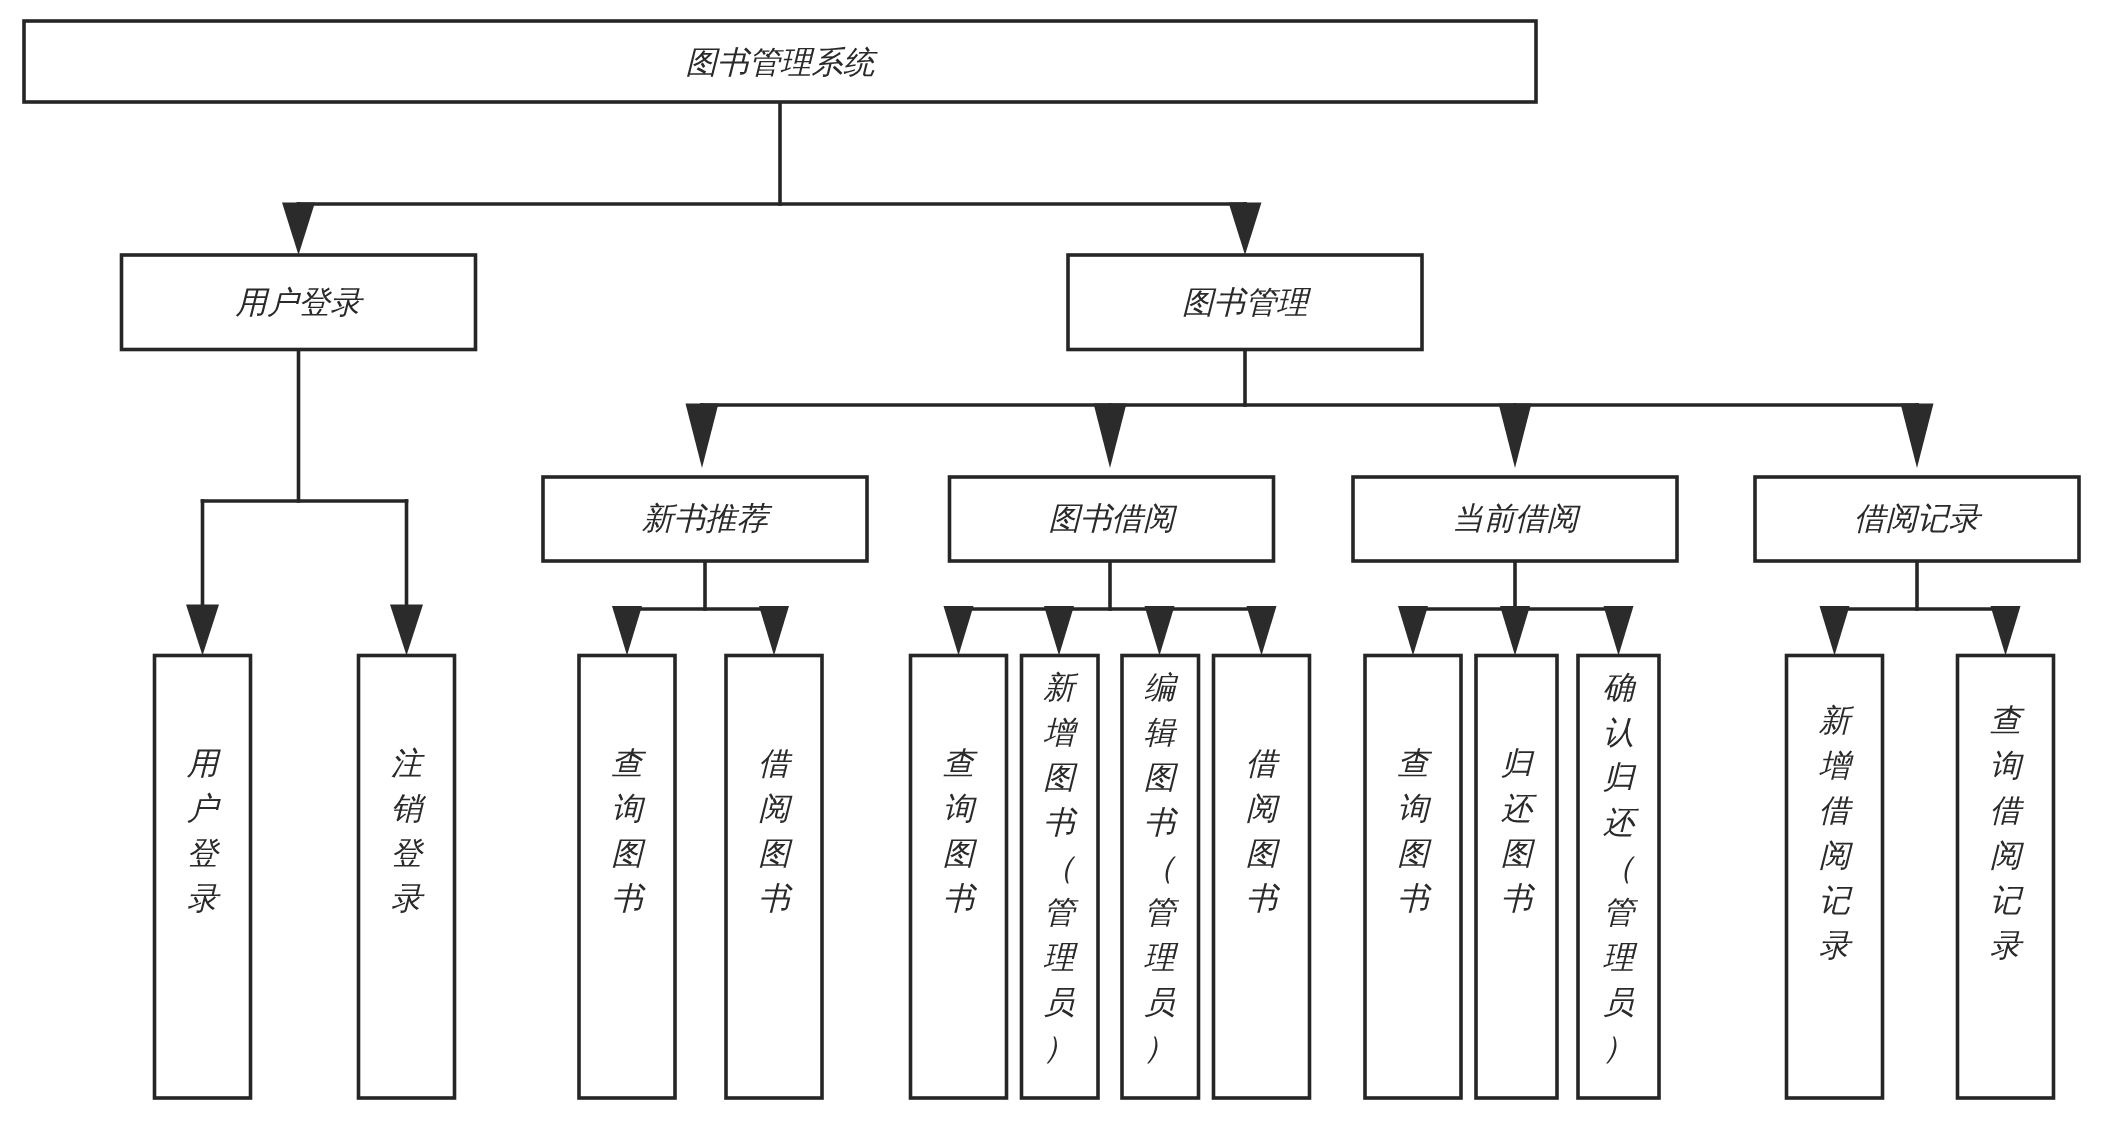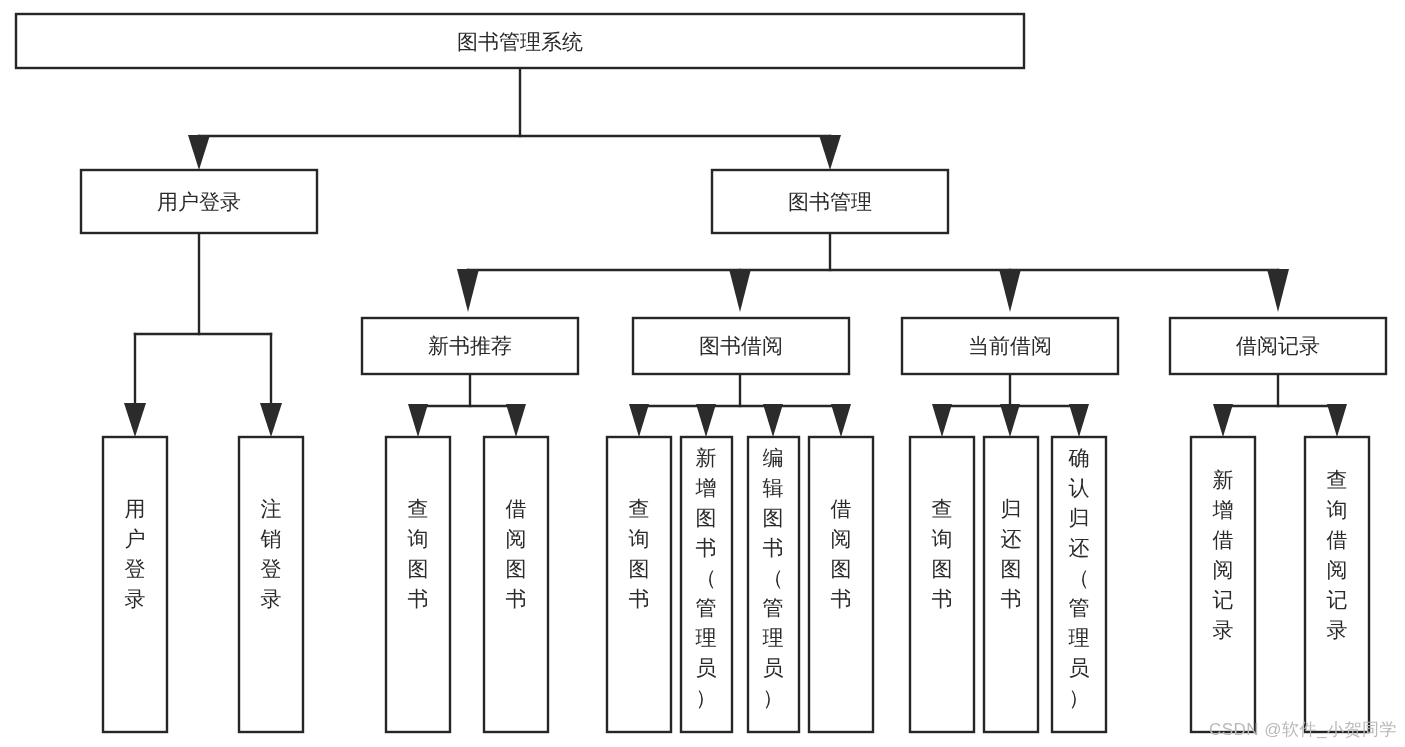--- a/index.html
+++ b/index.html
@@ -11,20 +11,21 @@
     width: 1405px;
     height: 747px;
     font-family: "Liberation Sans", "DejaVu Sans", sans-serif;
     overflow: hidden;
     position: relative;
   }
   #diagram-root {
     position: relative;
     width: 1405px;
     height: 747px;
+    font-style: italic;
   }
   svg#tree-svg {
     position: absolute;
     left: 0;
     top: 0;
     width: 1405px;
     height: 747px;
   }
   .node-box {
     fill: #ffffff;
@@ -227,14 +228,13 @@
       <rect class="node-box" x="1191" y="437" width="64" height="295"></rect>
       <text class="node-label-v vtext" x="1223" y="487"><tspan x="1223" dy="0">新</tspan><tspan x="1223" dy="30">增</tspan><tspan x="1223" dy="30">借</tspan><tspan x="1223" dy="30">阅</tspan><tspan x="1223" dy="30">记</tspan><tspan x="1223" dy="30">录</tspan></text>
     </g>
     <g>
       <rect class="node-box" x="1305" y="437" width="64" height="295"></rect>
       <text class="node-label-v vtext" x="1337" y="487"><tspan x="1337" dy="0">查</tspan><tspan x="1337" dy="30">询</tspan><tspan x="1337" dy="30">借</tspan><tspan x="1337" dy="30">阅</tspan><tspan x="1337" dy="30">记</tspan><tspan x="1337" dy="30">录</tspan></text>
     </g>
 
   </svg>
 
-  <div class="watermark">CSDN @软件_小贺同学</div>
 </div>
 
 </body></html>

